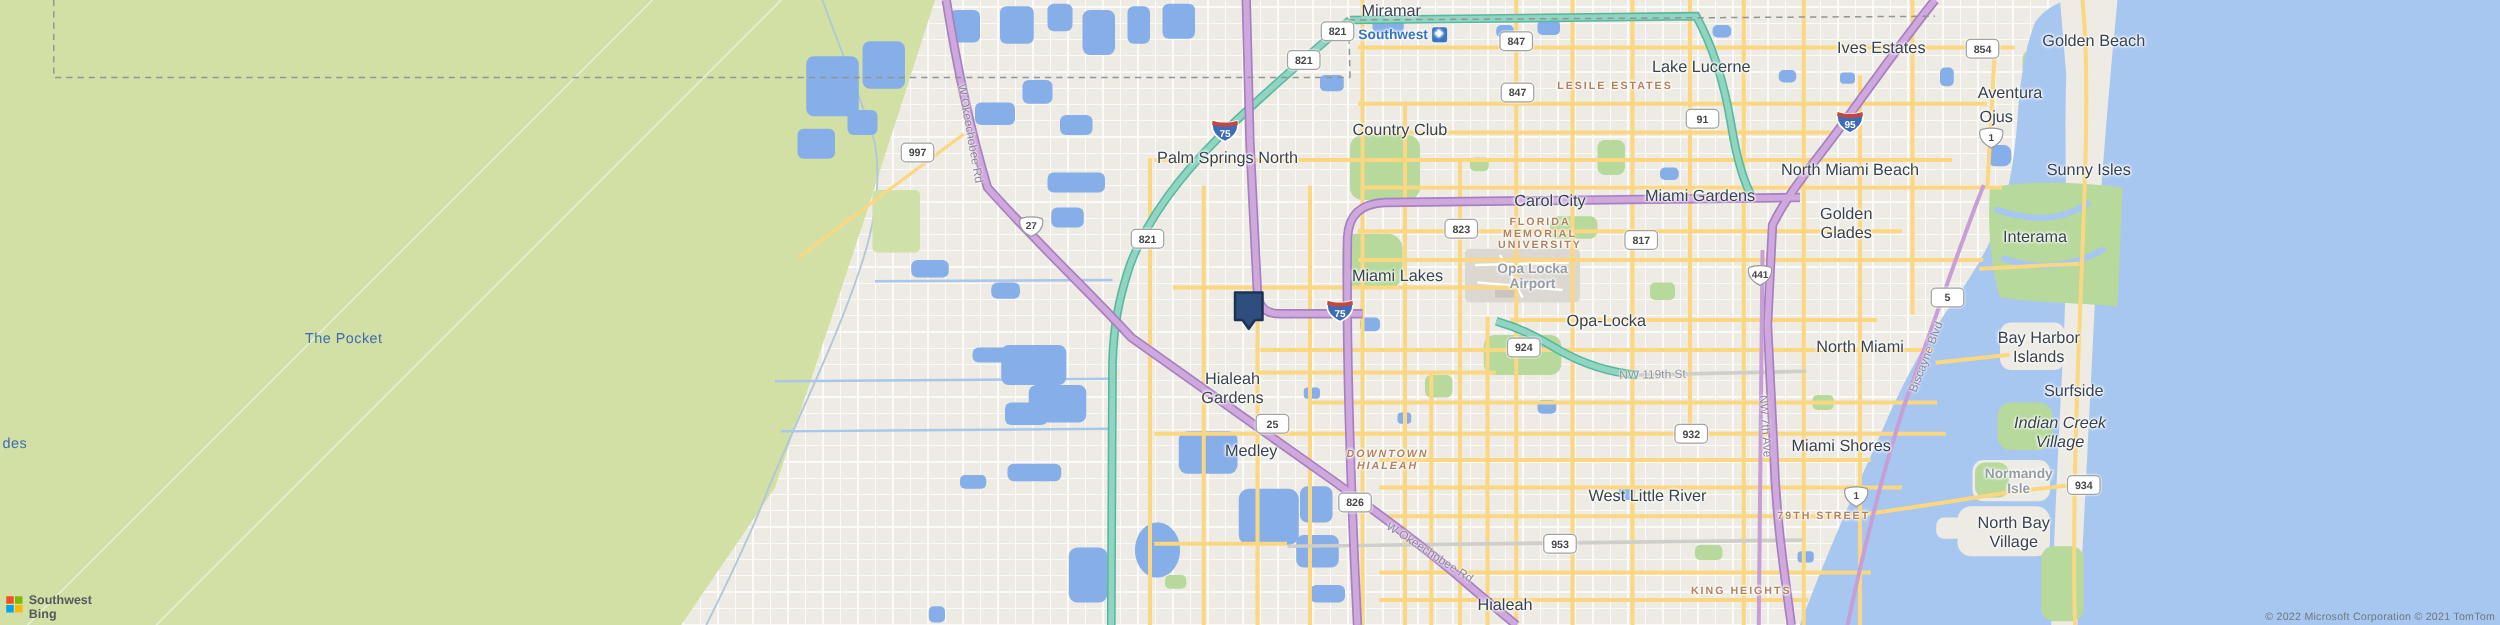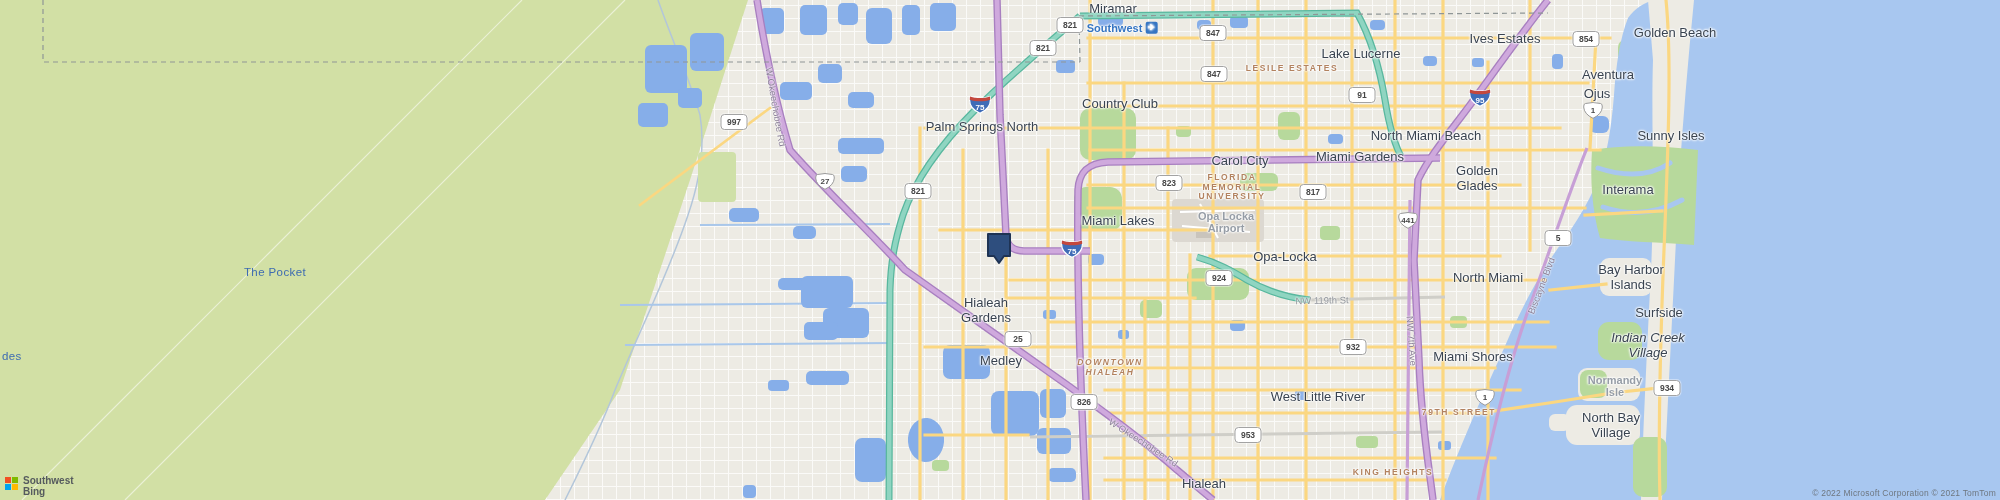--- a/index.html
+++ b/index.html
@@ -314,21 +314,21 @@
       <div class="lbl apt" style="left: 1122px; top: 28px;">Southwest<span class="plane">✈</span></div>
       <div class="lbl " style="left: 1313px; top: 54px; margin-left: 48px;">Lake Lucerne</div>
       <div class="lbl " style="left: 1505px; top: 39px;">Ives Estates</div>
       <div class="lbl " style="left: 1675px; top: 33px;">Golden Beach</div>
       <div class="lbl cap" style="left: 1292px; top: 69px;">LESILE ESTATES</div>
       <div class="lbl " style="left: 1608px; top: 75px;">Aventura</div>
       <div class="lbl " style="left: 1597px; top: 94px;">Ojus</div>
       <div class="lbl " style="left: 1120px; top: 104px;">Country Club</div>
       <div class="lbl " style="left: 1240px; top: 117px; margin-top: 44px;">Carol City</div>
       <div class="lbl " style="left: 982px; top: 127px;">Palm Springs North</div>
-      <div class="lbl " style="left: 1426px; top: 136px;">North Miami Beach</div>
+      <div class="lbl " style="left: 1480px; top: 136px;">North Miami Beach</div>
       <div class="lbl " style="left: 1671px; top: 136px;">Sunny Isles</div>
       <div class="lbl " style="left: 1360px; top: 157px;">Miami Gardens</div>
       <div class="lbl " style="left: 1477px; top: 179px;">Golden
 Glades</div>
       <div class="lbl " style="left: 1628px; top: 190px;">Interama</div>
       <div class="lbl cap" style="left: 1232px; top: 187px;">FLORIDA
 MEMORIAL
 UNIVERSITY</div>
       <div class="lbl " style="left: 1118px; top: 221px;">Miami Lakes</div>
       <div class="lbl gray" style="left: 1226px; top: 222px;">Opa Locka

